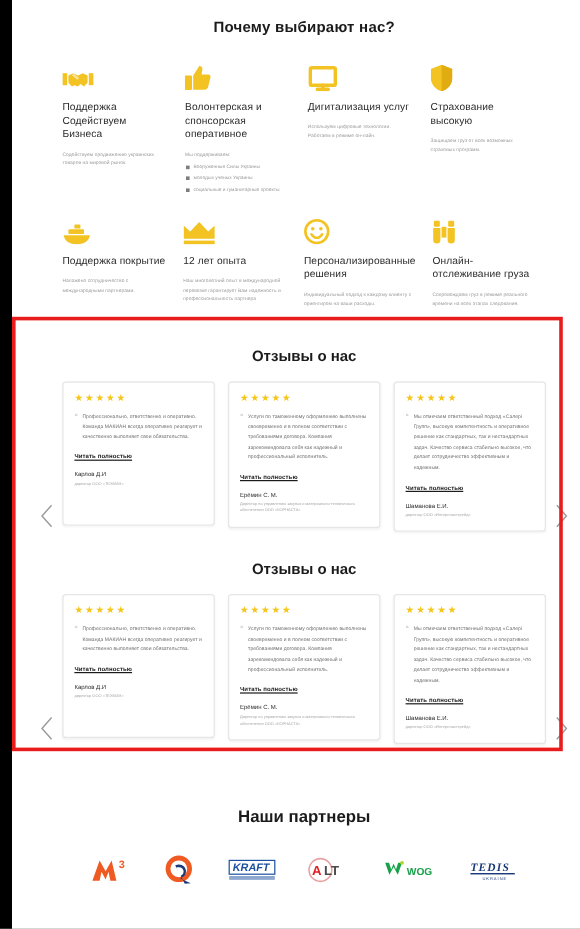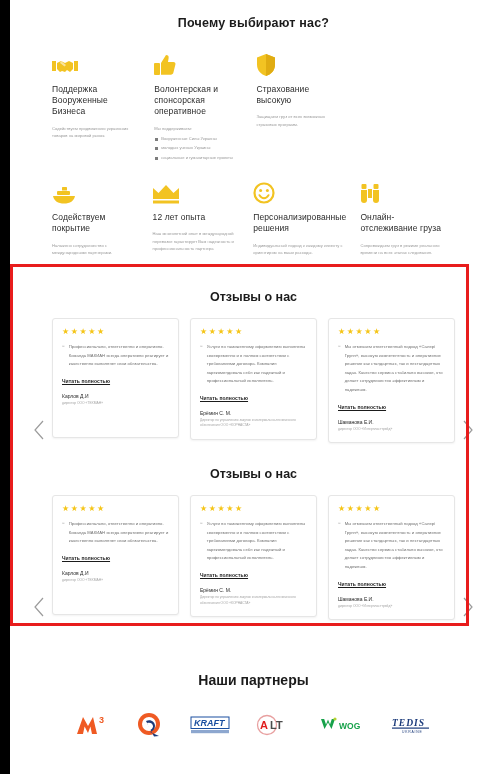--- a/index.html
+++ b/index.html
@@ -114,21 +114,21 @@
         <div class="feat-ico">
           <svg width="26" height="20" viewBox="0 0 26 20">
               <g fill="#f2c322">
             <rect x="0" y="5" width="4" height="10"></rect>
                 <rect x="22" y="5" width="4" height="10"></rect>
             <path d="M5 7l4-2 4 2 4-2 4 2v6l-3 3-3-2-2 2-3-1-2 1-3-3z"></path>
             <path d="M9 5l5 4-1.5 1.5L8 7z" fill="#fff" opacity=".55"></path>
           </g>
             </svg>
         </div>
-        <div class="feat-h">Поддержка Вооруженные Бизнеса</div>
+        <div class="feat-h">Поддержка Содействуем Бизнеса</div>
         <div class="feat-p">Содействуем продвижению украинских товаров на мировой рынок.</div>
       </div>
 
       <div class="feat">
         <div class="feat-ico">
           <svg width="22" height="22" viewBox="0 0 22 22">
               <g fill="#f2c322">
             <rect x="0" y="9" width="6" height="12" rx="1"></rect>
             <path d="M7 9l5-8c2 0 3 1 2.6 3.2L14 8h5.4c1.5 0 2.4 1.2 2 2.6l-2 8c-.3 1.3-1.2 2.1-2.6 2.1H7z"></path>
           </g>
@@ -136,20 +136,32 @@
         </div>
         <div class="feat-h">Волонтерская и спонсорская оперативное</div>
         <div class="feat-p">Мы поддерживаем:</div>
         <ul class="feat-list">
           <li>Вооруженные Силы Украины</li>
           <li>молодых ученых Украины</li>
           <li>социальные и гуманитарные проекты</li>
         </ul>
       </div>
 
+      <div class="feat">
+        <div class="feat-ico">
+          <svg width="24" height="21" viewBox="0 0 24 21">
+              <g fill="none" stroke="#f2c322" stroke-width="3">
+            <rect x="1.5" y="1.5" width="21" height="14.5" rx="1.5"></rect>
+            <path d="M12 16v3M7.5 19.5h9" stroke-linecap="round"></path>
+          </g>
+            </svg>
+        </div>
+        <div class="feat-h">Дигитализация услуг</div>
+        <div class="feat-p">Используем цифровые технологии. Работаем в режиме он-лайн.</div>
+      </div>
 
       <div class="feat">
         <div class="feat-ico">
           <svg width="18" height="22" viewBox="0 0 18 22">
             <path d="M9 0l9 3.5v7C18 16.5 13.8 20.6 9 22 4.2 20.6 0 16.5 0 10.5v-7z" fill="#f2c322"></path>
             <path d="M9 0l9 3.5v7C18 16.5 13.8 20.6 9 22z" fill="#e0ac12"></path>
           </svg>
         </div>
         <div class="feat-h">Страхование высокую</div>
         <div class="feat-p">Защищаем груз от всех возможных страховых программ.</div>
@@ -161,21 +173,21 @@
       <div class="feat">
         <div class="feat-ico">
           <svg width="24" height="18" viewBox="0 0 24 18">
               <g fill="#f2c322">
             <path d="M1 10h22c-1 5-5 7.5-11 7.5S2 15 1 10z"></path>
             <rect x="5" y="5" width="13" height="4" rx="1"></rect>
             <rect x="10" y="1" width="5" height="3.5" rx=".6"></rect>
           </g>
             </svg>
         </div>
-        <div class="feat-h">Содействуем покрытие</div>
+        <div class="feat-h">Поддержка покрытие</div>
         <div class="feat-p">Налажено сотрудничество с международными партнерами.</div>
       </div>
 
       <div class="feat">
         <div class="feat-ico">
           <svg width="26" height="19" viewBox="0 0 26 19">
               <g fill="#f2c322">
             <path d="M0 3l5.5 5L13 0l7.5 8L26 3v11H0z"></path>
             <rect x="0" y="15.5" width="26" height="3"></rect>
           </g>

